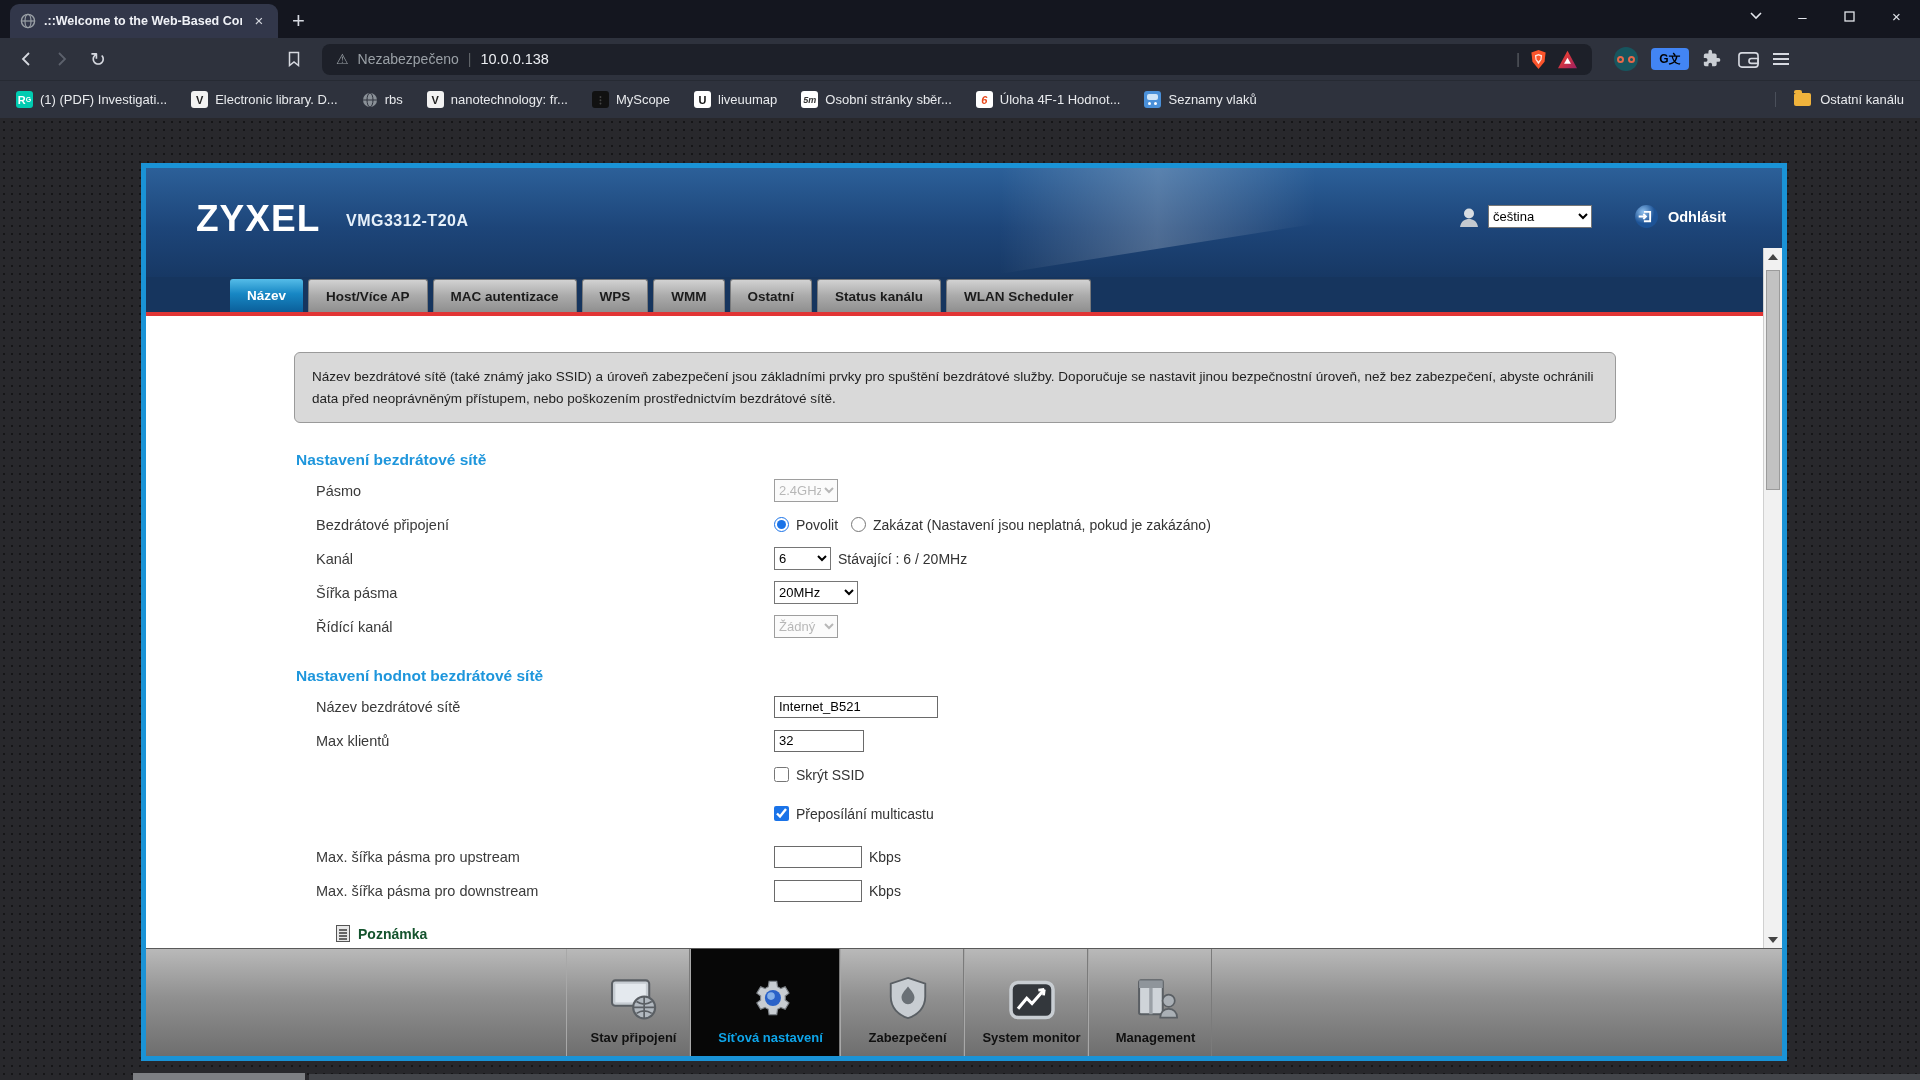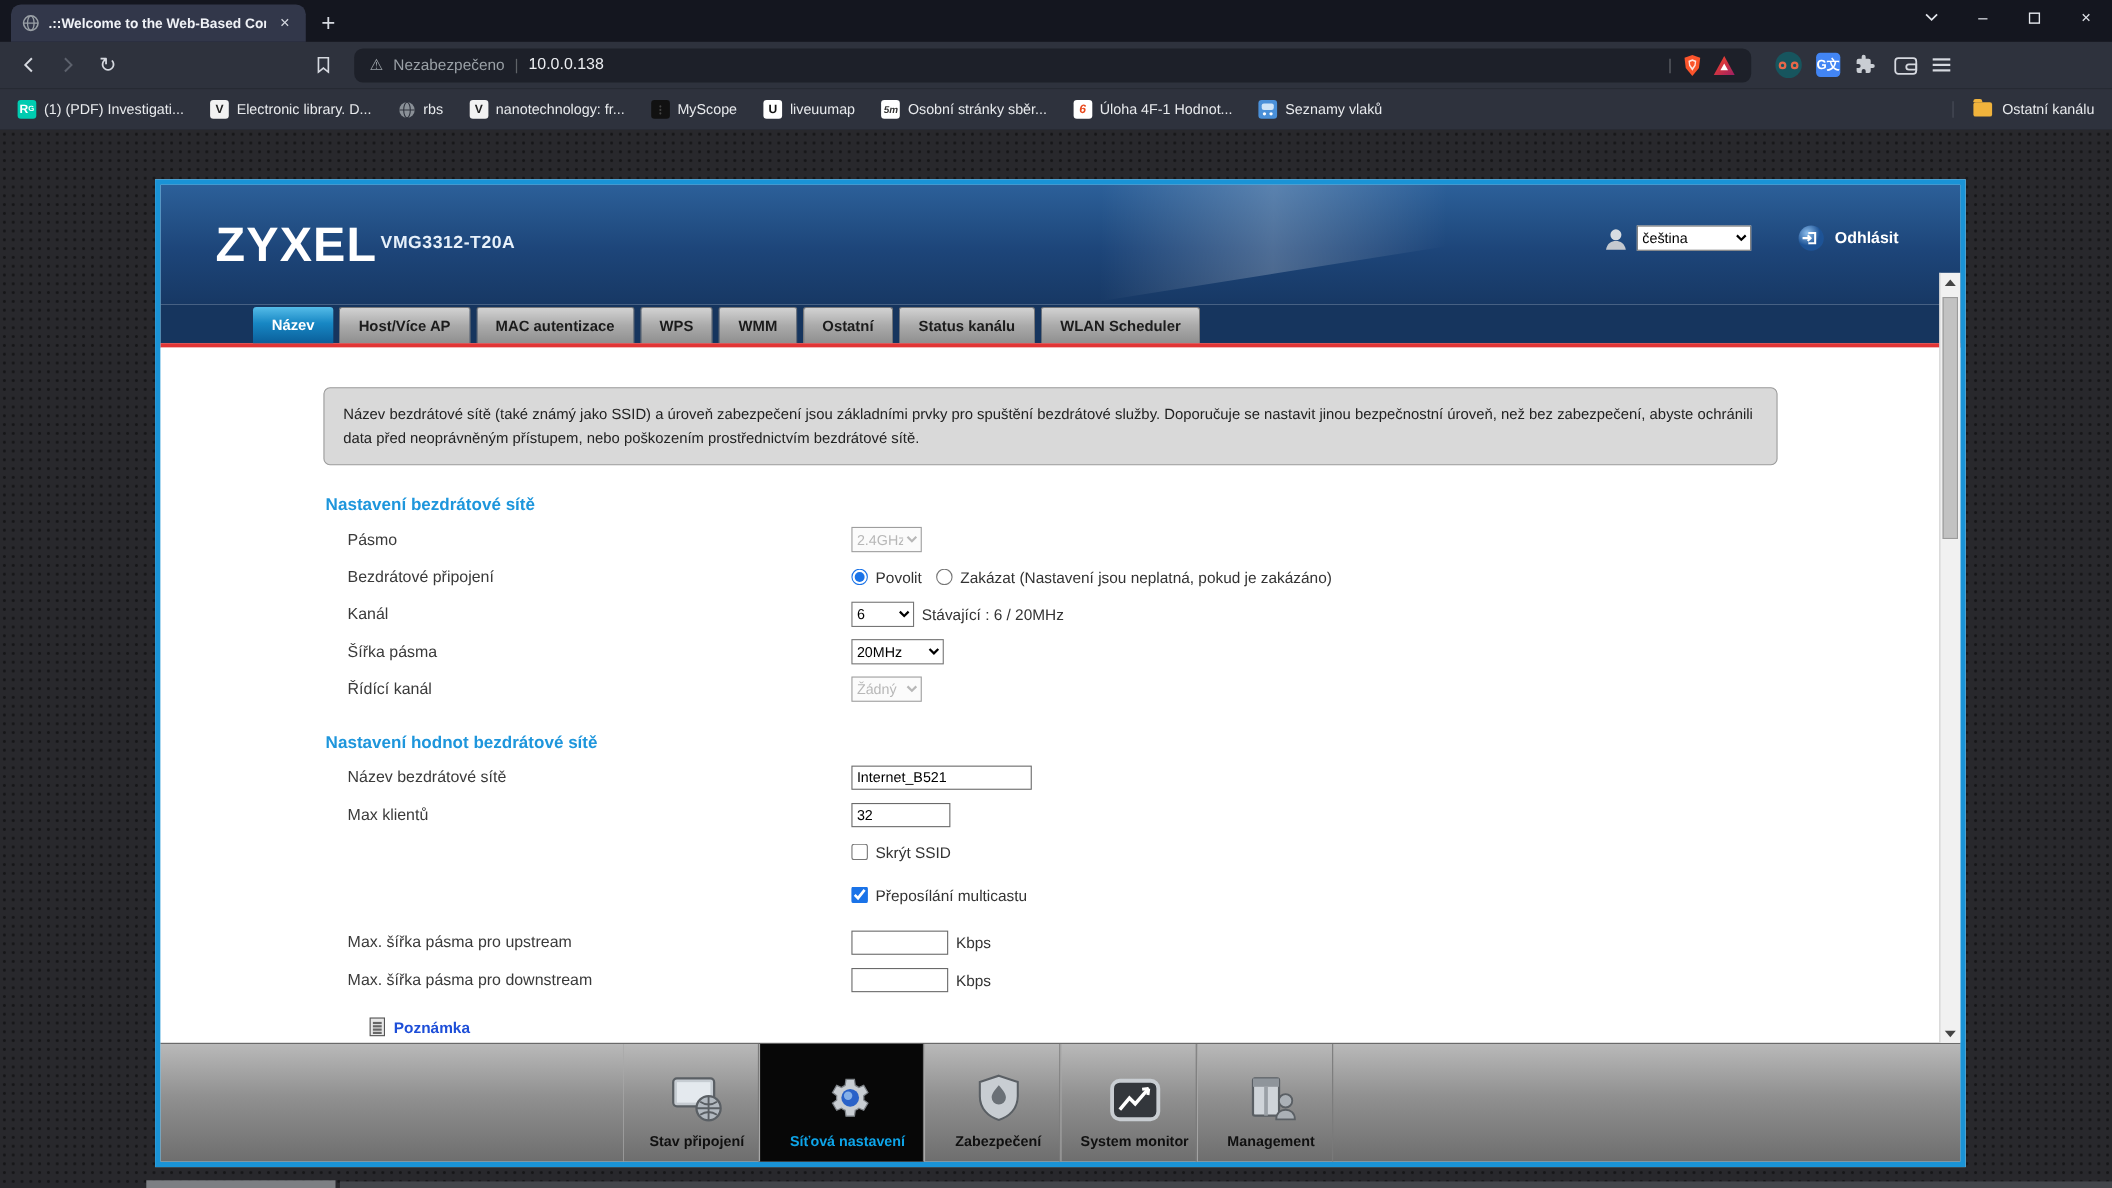--- a/index.html
+++ b/index.html
@@ -44,21 +44,21 @@
              background-size:8px 8px; }
   .task1 { position:absolute; left:133px; bottom:0; width:172px; height:7px; background:#7d7f83; }
   .task2 { position:absolute; left:309px; bottom:0; width:1611px; height:6px; background:#43454a; }
 
   
   .frame { position:absolute; left:141px; top:45px; width:1646px; height:898px; border:5px solid #1a93d6; background:#fff; }
   .rheader { height:109px; background:linear-gradient(180deg,#2c6099 0%, #1d4579 55%, #173864 100%); position:relative; overflow:hidden; }
   .streak { position:absolute; left:38%; top:-40px; width:780px; height:120px;
             background:linear-gradient(100deg, transparent 30%, rgba(255,255,255,.22) 50%, transparent 70%);
             transform:rotate(-9deg); }
-  .logo { position:absolute; left:50px; top:30px; color:#fff; font-size:44px; font-weight:800; letter-spacing:1px; }
+  .logo { position:absolute; left:50px; top:30px; color:#fff; font-size:37px; font-weight:800; letter-spacing:1px; }
   .model { position:absolute; left:200px; top:44px; color:#e6f0fa; font-size:16px; font-weight:bold; letter-spacing:.5px; }
   .hdr-right { position:absolute; right:56px; top:36px; display:flex; align-items:center; }
   .lang-select { width:104px; height:23px; font-size:13px; margin-left:6px; }
   .logout { display:flex; align-items:center; gap:9px; margin-left:42px; color:#fff; font-weight:bold; font-size:14.5px; }
 
   .rtabs { height:35px; background:#16355e; display:flex; align-items:flex-end; gap:5px; padding-left:84px; }
   .rtab { height:33px; display:flex; align-items:center; padding:0 17px; font-size:13.5px; font-weight:bold; border-radius:3px 3px 0 0; }
   .rtab.active { background:linear-gradient(180deg,#55bce8 0%, #1787c4 45%, #0b5f9a 100%); color:#fff; }
   .rtab.inactive { background:linear-gradient(180deg,#d2d2d2 0%, #aaaaaa 50%, #8f8f8f 100%); color:#1c1c1c; border:1px solid #78797b; border-bottom:none; }
   .redline { height:4px; background:#e13535; }
@@ -67,21 +67,21 @@
   .infobox { margin:36px 0 0 148px; width:1322px; background:#d9d9d9; border:1px solid #9a9a9a; border-radius:6px;
              padding:13px 17px; font-size:13.5px; line-height:1.6; color:#222; }
   .sec-title { margin:28px 0 0 150px; color:#1e96dc; font-weight:bold; font-size:15.5px; }
   .frow { display:flex; align-items:center; margin-left:170px; margin-top:9px; min-height:25px; }
   .flabel { width:458px; font-size:14.5px; color:#3a3a3a; }
   .fctrl { display:flex; align-items:center; gap:7px; font-size:14px; }
   select { height:23px; font-size:13px; border:1px solid #767676; background:#fff; }
   select:disabled { color:#9a9a9a; background:#fafafa; }
   input[type="text"] { height:22px; border:1px solid #6a6a6a; font-size:13px; padding-left:4px; }
   input[type="radio"], input[type="checkbox"] { accent-color:#1a73e8; width:15px; height:15px; }
-  .note-title { display:flex; align-items:center; gap:8px; margin:22px 0 0 190px; font-weight:bold; font-size:14px; color:#1d4ed8; }
+  .note-title { display:flex; align-items:center; gap:8px; margin:22px 0 0 190px; font-weight:bold; font-size:14px; color:#14532d; }
   .doc-icon { width:14px; height:17px; background:#e8e8e8; border:1px solid #555; position:relative; }
   .doc-icon:before { content:""; position:absolute; left:2px; top:3px; width:8px; height:1.5px; background:#666; box-shadow:0 3px 0 #666, 0 6px 0 #666, 0 9px 0 #666; }
 
   .rscroll { position:absolute; right:0; top:80px; width:19px; height:700px; background:#f1f1f1; border-left:1px solid #d0d0d0; }
   .sarrow { height:17px; display:flex; align-items:center; justify-content:center; }
   .tri-up { width:0; height:0; border-left:5px solid transparent; border-right:5px solid transparent; border-bottom:6px solid #444; }
   .tri-dn { width:0; height:0; border-left:5px solid transparent; border-right:5px solid transparent; border-top:6px solid #444; }
   .sthumb { position:absolute; top:22px; left:2px; width:14px; height:220px; background:#c2c2c2; border:1px solid #9b9b9b; }
   .sarrow.bottom { position:absolute; bottom:0; left:0; width:100%; }
 
@@ -163,21 +163,21 @@
           </defs>
         <path d="M12 1L23 21H1z" fill="url(#batg)"></path>
         <path d="M12 9l4 7H8z" fill="#fff"></path>
       </svg>
     </div>
     <div class="ext-icons">
       <div class="round-icon" style="width:24px;height:24px;background:#17555e;position:relative;">
         <div style="position:absolute;left:3px;top:9px;width:7px;height:7px;border:2px solid #e6684a;border-radius:50%;"></div>
         <div style="position:absolute;right:3px;top:9px;width:7px;height:7px;border:2px solid #e6684a;border-radius:50%;"></div>
       </div>
-      <div style="width:22px;height:22px;background:#4285f4;border-radius:4px;color:#ffffff;font-size:12px;font-weight:bold;display:flex;align-items:center;justify-content:center;">G文</div>
+      <div style="width:38px;height:22px;background:#4285f4;border-radius:4px;color:#000000;font-size:12px;font-weight:bold;display:flex;align-items:center;justify-content:center;">G文</div>
       <svg width="22" height="22" viewBox="0 0 24 24">
         <path d="M9 2a2 2 0 00-2 2v2H4a2 2 0 00-2 2v3h2a2 2 0 110 4H2v3a2 2 0 002 2h3v-2a2 2 0 114 0v2h3a2 2 0 002-2v-3h2a2 2 0 100-4h-2V8a2 2 0 00-2-2h-3V4a2 2 0 00-2-2z" fill="#c9cdd3"></path>
       </svg>
       <svg width="23" height="21" viewBox="0 0 24 22">
         <rect x="2" y="4" width="20" height="15" rx="3" fill="none" stroke="#d6d9e0" stroke-width="1.7"></rect>
         <path d="M15 10h7v5h-7a2.5 2.5 0 010-5z" fill="none" stroke="#d6d9e0" stroke-width="1.7"></path>
       </svg>
       <div class="hamburger">
           <div></div>
           <div></div>

